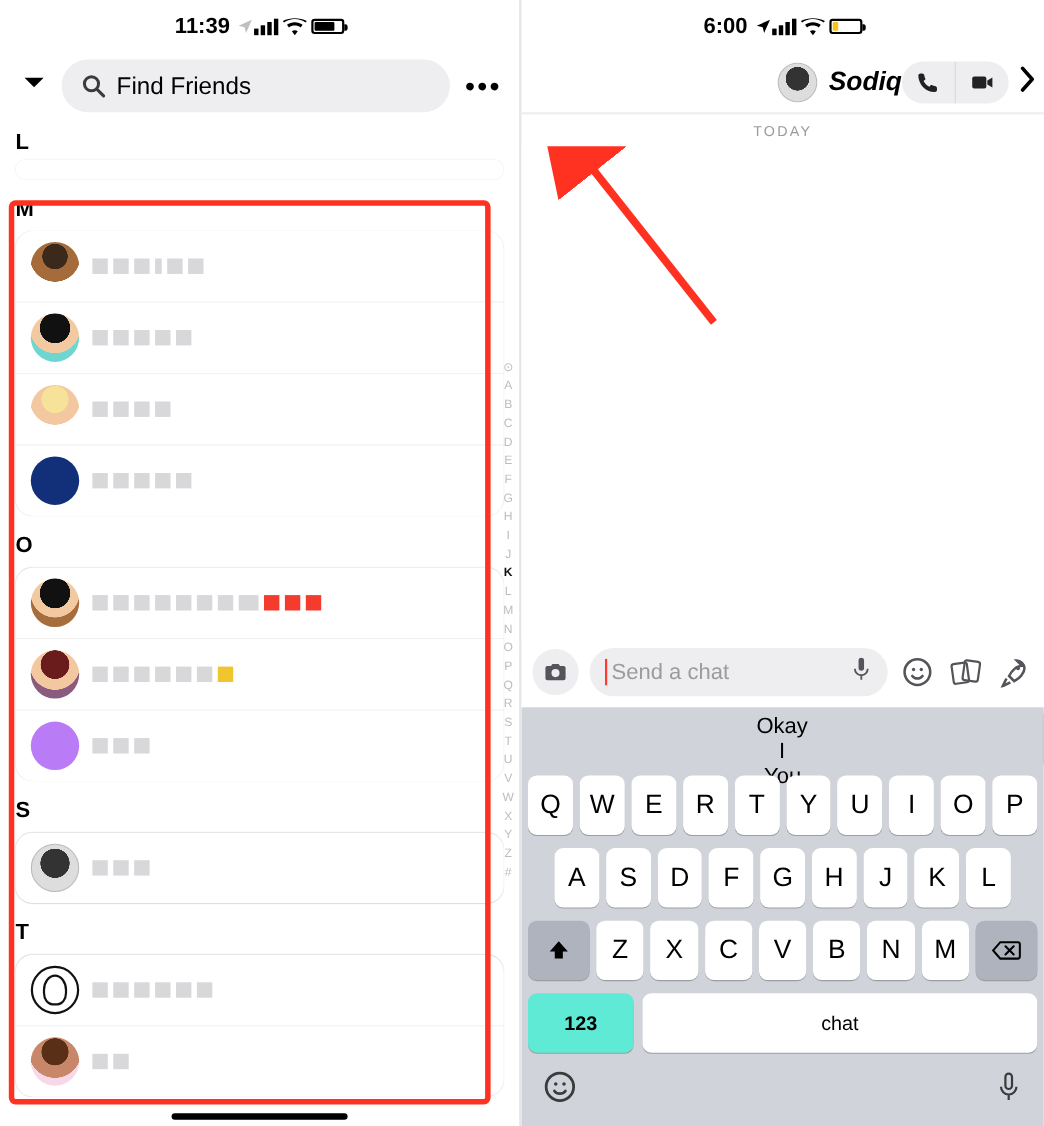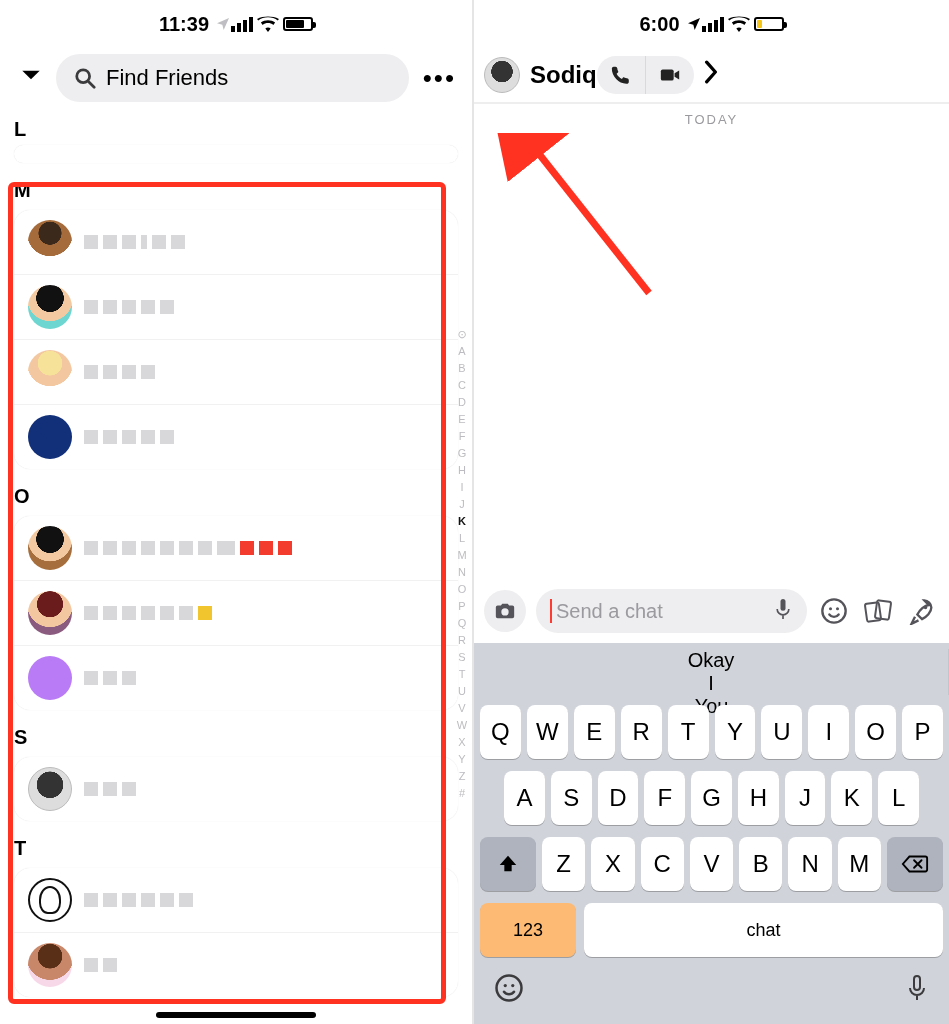--- a/index.html
+++ b/index.html
@@ -46,21 +46,21 @@
   .pxblock.y { background:#f1c52e; }
 
   .red-box { position:absolute; left:8px; top:182px; width:438px; height:822px; border:5px solid #ff3222; border-radius:6px; pointer-events:none; }
 
   .alpha-index { position:absolute; right:2px; top:326px; display:flex; flex-direction:column; gap:0px; color:#bdbdc1; font-size:11px; line-height:17px; text-align:center; width:16px; }
   .alpha-index .bold { color:#111; font-weight:700; }
 
   .homebar { position:absolute; bottom:6px; left:50%; transform:translateX(-50%); width:160px; height:6px; border-radius:4px; background:#000; }
 
   
-  .chat-header { height:56px; display:flex; align-items:center; justify-content:flex-start; padding:0 23px 0 10px; border-bottom:2px solid #eee; }
+  .chat-header { height:56px; display:flex; align-items:center; justify-content:flex-end; padding:0 2px 0 10px; border-bottom:2px solid #eee;font-style:italic; }
   .chat-header .left { display:flex; align-items:center; gap:10px; }
   .chat-header .name { font-size:24px; font-weight:800; }
   .callgrp { display:flex; border-radius:22px; overflow:hidden; background:#eeeef0; }
   .callbtn { width:48px; height:38px; display:flex; align-items:center; justify-content:center; color:#222; }
   .callgrp .sep { width:1px; background:#d9d9dc; }
   .chev-right { font-size:28px; padding:0 6px 0 10px; color:#000; font-weight:700; }
 
   .today { text-align:center; font-size:13px; letter-spacing:2px; color:#9b9b9f; padding:8px 0 6px; }
 
   .chat-body { height:448px; position:relative; background:#fff; }
@@ -80,21 +80,21 @@
   .kbd-area { background:#d0d3d9; padding-top:6px; height:400px; position:relative; }
   .predict { display:flex; height:50px;flex-direction:column; }
   .predict .cell { flex:1; display:flex; align-items:center; justify-content:center; font-size:20px; border-right:1px solid #c2c5cc; }
   .predict .cell:last-child { border-right:0; }
   .keyrow { display:flex; gap:6px; padding:6px 6px; }
   .key { background:#fff; border-radius:8px; height:54px; flex:1; display:flex; align-items:center; justify-content:center; font-size:24px; box-shadow:0 1px 0 rgba(0,0,0,.25); }
   .key.mod { background:#aeb3bd; }
   .key.shift { flex:0 0 56px; }
   .key.bsp { flex:0 0 56px; }
   .bottomrow { display:flex; gap:8px; padding:6px 6px; }
-  .key.n123 { flex:0 0 96px; background:#fdba74; font-size:18px; }
+  .key.n123 { flex:0 0 96px; background:#5eead4; font-size:18px;font-weight:bold; }
   .key.space { flex:1; font-size:18px; }
   .key.send { flex:0 0 106px; background:#1a8cff; color:#fff; font-size:20px; }
   .kbd-bottom { display:flex; justify-content:space-between; padding:10px 20px 0 20px; color:#3b3b3d; font-size:26px; }
 
   
   .sig { display:inline-flex; align-items:flex-end; gap:2px; }
   .sig span { width:4px; background:#000; display:inline-block; }
   .sig span:nth-child(1){height:6px}.sig span:nth-child(2){height:9px}.sig span:nth-child(3){height:12px}.sig span:nth-child(4){height:15px}
   .wifi svg { display:block; }
   .batt { width:30px; height:14px; border:2px solid #000; border-radius:3px; position:relative; }

